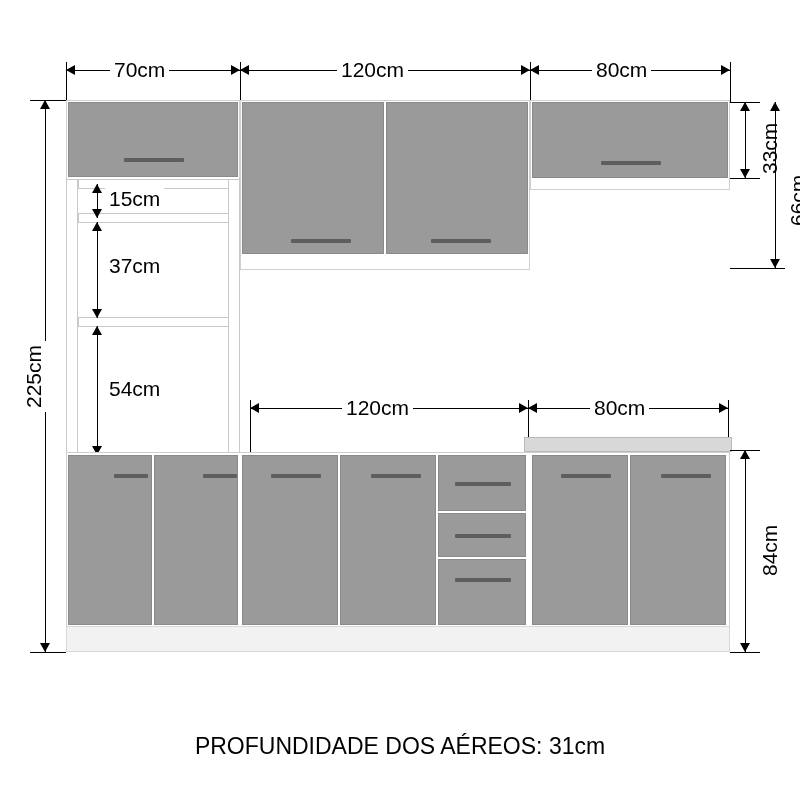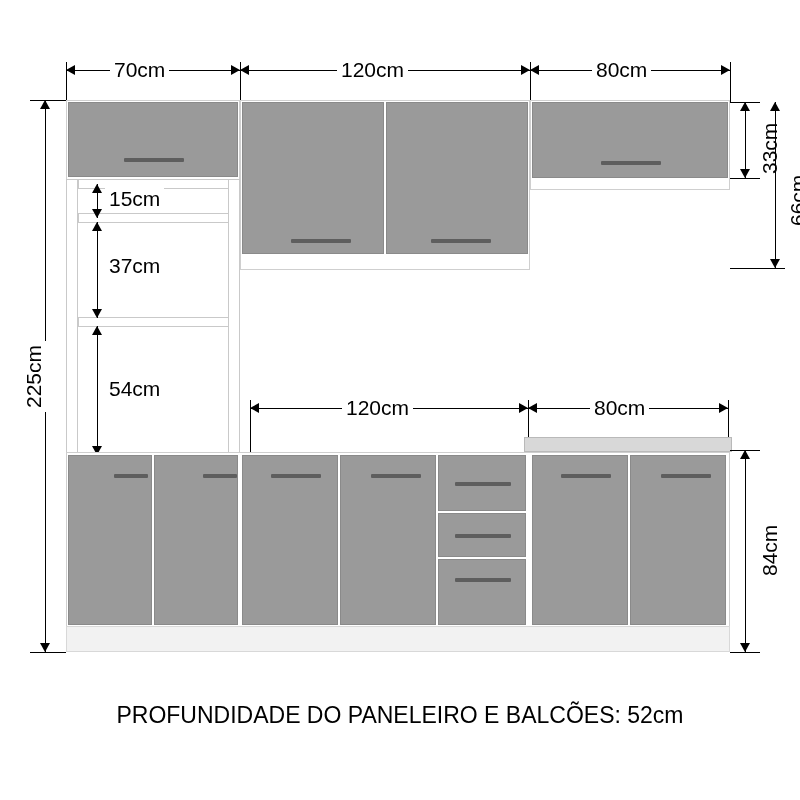--- a/index.html
+++ b/index.html
@@ -246,15 +246,15 @@
 
   <div class="plinth abs" style="left:66px; top:626px; width:664px; height:26px;"></div>
 
   <div class="dimline h abs" style="left:730px; top:450px; width:30px;"></div>
   <div class="dimline h abs" style="left:730px; top:652px; width:30px;"></div>
   <div class="dimline v abs" style="left:745px; top:450px; height:202px;"></div>
   <div class="arrow up abs" style="left:740px; top:450px;"></div>
   <div class="arrow down abs" style="left:740px; top:643px;"></div>
   <div class="dimlabel rot" style="left:758px; top:580px;">84cm</div>
 
-  <div class="footnote" style="left:0; top:700px;">PROFUNDIDADE DO PANELEIRO E BALCÕES: 52cm</div>
+  <div class="footnote" style="left:0; top:731px;">PROFUNDIDADE DOS AÉREOS: 31cm</div>
 
 </div>
 
 </body></html>

